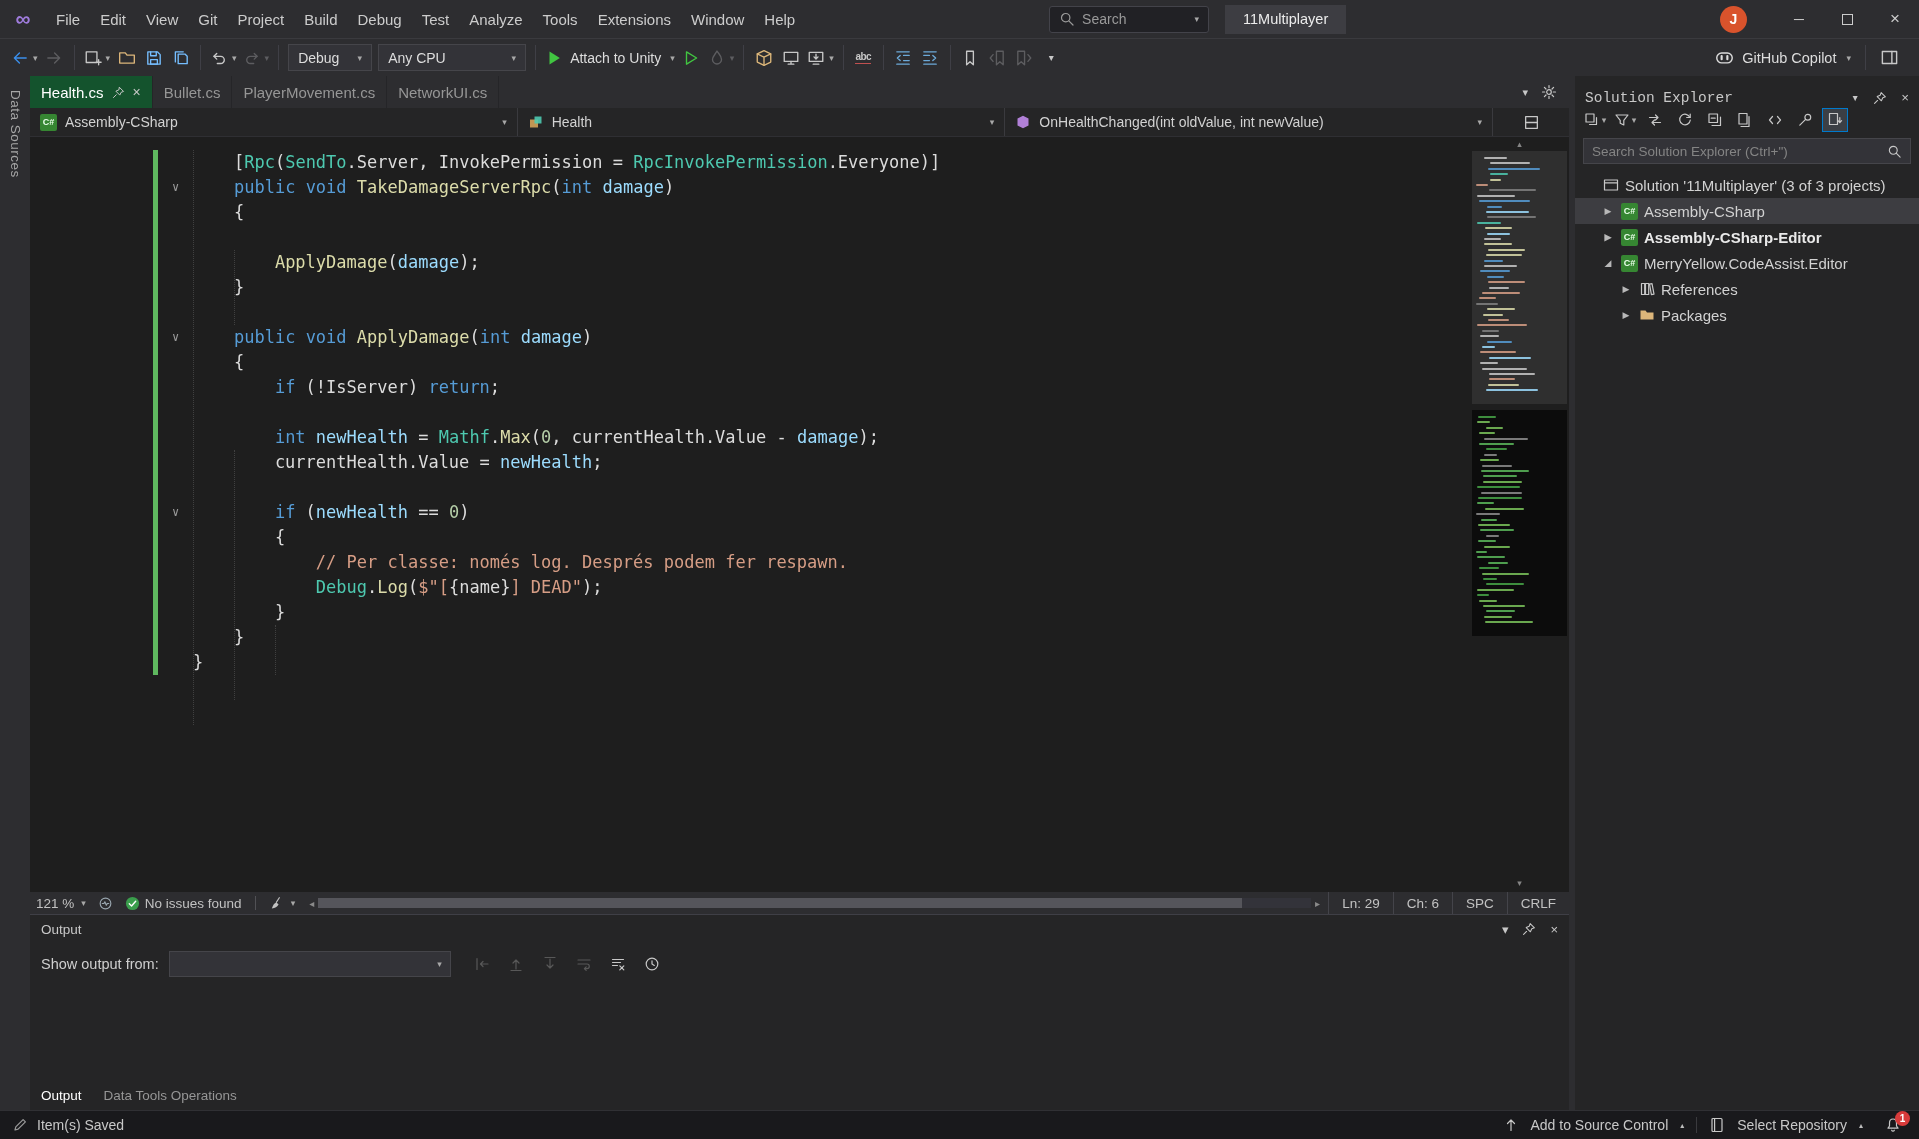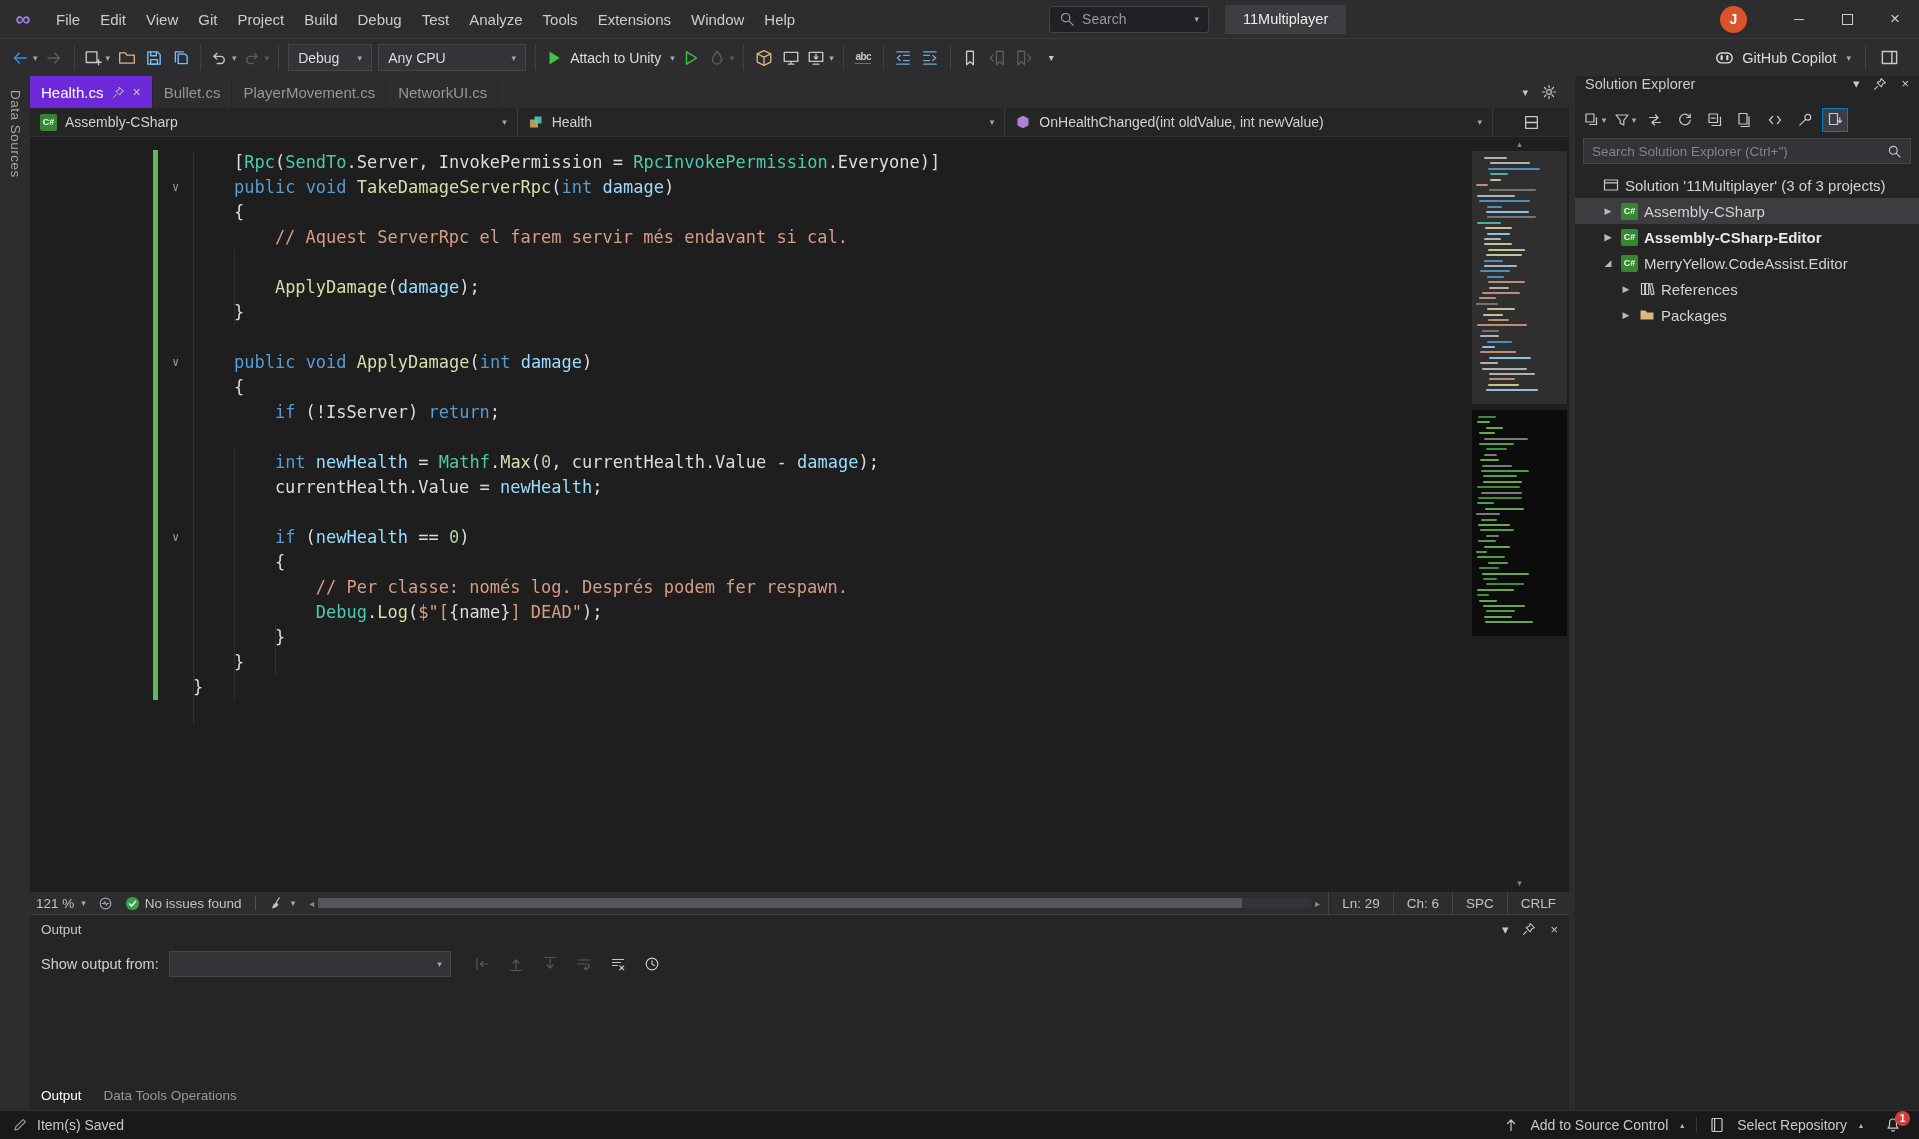--- a/index.html
+++ b/index.html
@@ -43,21 +43,21 @@
   .main { flex:1; display:flex; min-height:0; }
   .left-rail { width:30px; background:var(--chrome,#2d2d30); display:flex; flex-direction:column; align-items:center; padding-top:14px; }
   .rail-tab { writing-mode:vertical-lr; font-size:13.5px; color:#a6a6a6; letter-spacing:0.5px; }
   .center { flex:1; min-width:0; display:flex; flex-direction:column; }
   .sepx { width:6px; background:var(--chrome,#2d2d30); }
 
   
   .editor-group { flex:1; min-height:0; display:flex; flex-direction:column; background:#1e1e1e; }
   .tabwell { height:32px; background:var(--chrome,#2d2d30); display:flex; align-items:stretch; }
   .tab { display:flex; align-items:center; gap:8px; padding:0 11px; font-size:15px; color:#969696; border-right:1px solid #252528; }
-  .tab.active { background:#6d28d9; color:#ffffff; }
+  .tab.active { background:#14532d; color:#ffffff; }
   .tab svg { width:13px; height:13px; }
   .tab .x { font-size:14px; color:#c8c8c8; line-height:1; }
   .tab-actions { margin-left:auto; display:flex; align-items:center; gap:13px; padding-right:12px; color:#c8c8c8; }
   .tab-actions svg { width:16px; height:16px; }
 
   .navbar { height:29px; background:#252526; display:flex; align-items:stretch; border-bottom:1px solid #2f2f33; }
   .nav-combo { flex:1; display:flex; align-items:center; padding:0 10px; gap:8px; font-size:14px; color:#d2d2d2;
                border-right:1px solid #3a3a3e; }
   .nav-combo .grow { flex:1; }
   .nav-combo svg { width:16px; height:16px; }
@@ -105,21 +105,21 @@
   .op-icons { display:flex; gap:8px; margin-left:18px; align-items:center; }
   .op-btn { width:26px; height:26px; display:flex; align-items:center; justify-content:center; color:#c8c8c8; }
   .op-btn svg { width:16px; height:16px; }
   .op-btn.disabled { color:#585858; }
   .op-content { flex:1; }
   .op-tabs { height:30px; display:flex; align-items:center; padding-left:11px; gap:22px; font-size:13.5px; }
   .op-tab { color:#969696; } .op-tab.active { color:#ffffff; }
 
   
   .solution-explorer { width:344px; flex:0 0 auto; background:#252526; display:flex; flex-direction:column; }
-  .se-header { height:30px; display:flex; align-items:flex-start; padding:0 10px; font-size:14.5px; color:#c8c8c8; }
+  .se-header { height:30px; display:flex; align-items:flex-end; padding:0 10px; font-size:14.5px; color:#c8c8c8;font-family:Liberation Mono, monospace; }
   .se-toolbar { height:28px; display:flex; align-items:center; padding:0 7px; gap:4px; }
   .se-ic { width:26px; height:24px; display:flex; align-items:center; justify-content:center; color:#c8c8c8; border:1px solid transparent; }
   .se-ic svg { width:16px; height:16px; }
   .se-ic.hl { background:#3b3f45; border-color:var(--accent,#007acc); }
   .se-search { margin:4px 8px 6px; height:26px; background:#333338; border:1px solid #45454a; display:flex; align-items:center;
                padding:0 8px; gap:6px; }
   .se-search input { flex:1; background:transparent; border:none; outline:none; color:#bdbdbd; font-size:13.5px;
                      font-family:"Liberation Sans", sans-serif; }
   .se-search input::placeholder { color:#848484; }
   .se-search svg { width:15px; height:15px; color:#c8c8c8; }
@@ -477,26 +477,20 @@
                 <div class="gut"></div>
                 <div class="chg"></div>
                 <div class="out">∨</div>
                 <div class="txt"><span>    </span><span class="tk-k">public</span><span> </span><span class="tk-k">void</span><span> </span><span class="tk-m">TakeDamageServerRpc</span><span>(</span><span class="tk-k">int</span><span> </span><span class="tk-v">damage</span><span>)</span></div>
               </div>
               <div class="cline">
                 <div class="gut"></div>
                 <div class="chg"></div>
                 <div class="out"></div>
                 <div class="txt"><span>    {</span></div>
-              </div>
-              <div class="cline">
-                <div class="gut"></div>
-                <div class="chg"></div>
-                <div class="out"></div>
-                <div class="txt"><span class="tk-c">        // Aquest ServerRpc el farem servir més endavant si cal.</span></div>
               </div>
               <div class="cline">
                 <div class="gut"></div>
                 <div class="chg"></div>
                 <div class="out"></div>
               </div>
               <div class="cline">
                 <div class="gut"></div>
                 <div class="chg"></div>
                 <div class="out"></div>

